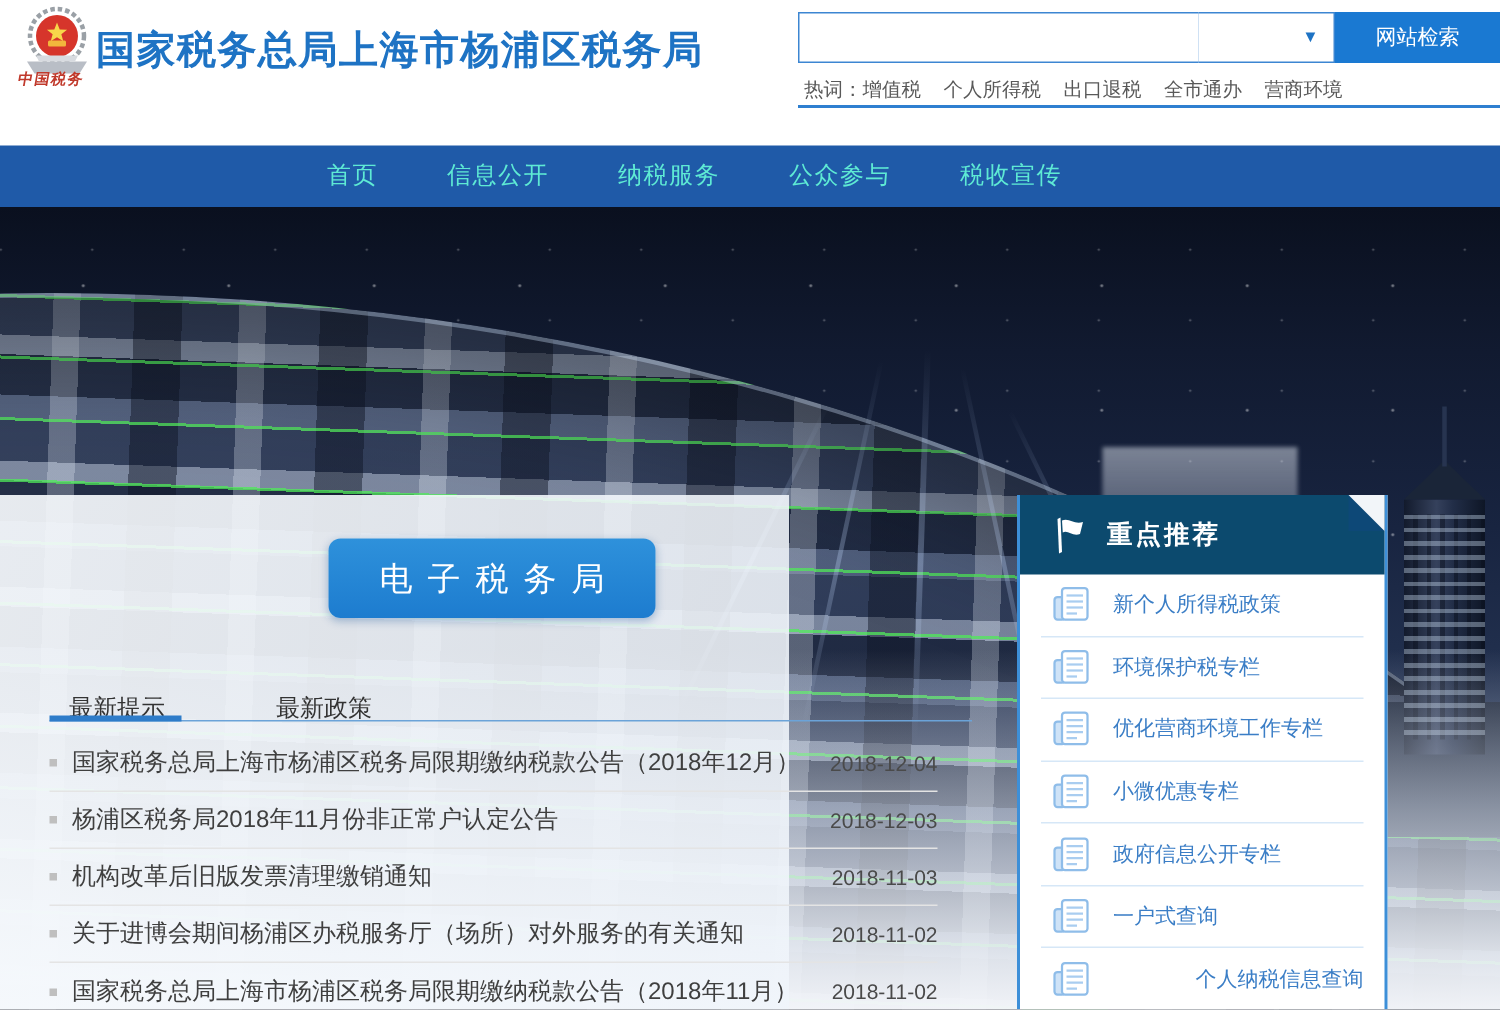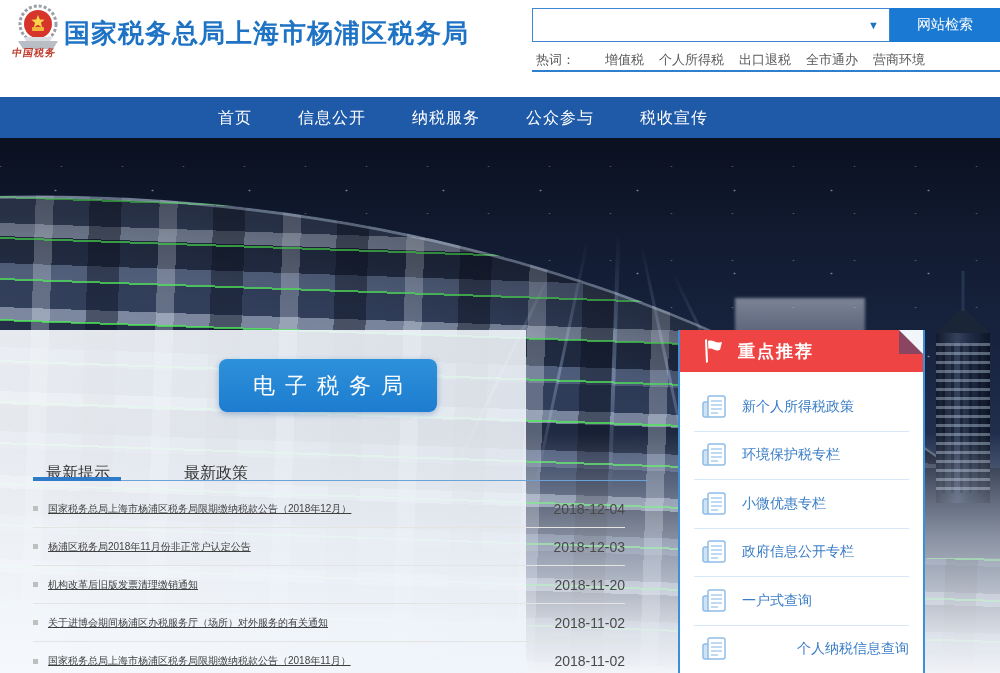--- a/index.html
+++ b/index.html
@@ -19,28 +19,28 @@
       border:1px solid #3c86d2;padding:0 8px;font-size:13px;color:#333;outline:none;
       font-family:"Liberation Sans",sans-serif;}
   .search-select{position:absolute;left:799px;top:8px;width:91px;height:34px;
       border:1px solid #3c86d2;border-left:none;background:#fff;cursor:pointer;}
   .search-select .caret{position:absolute;right:10px;top:10px;color:#1e73c4;font-size:11px;}
   .search-button{position:absolute;left:890px;top:8px;width:110px;height:34px;
       background:#1a79d2;color:#fff;border:none;font-size:14px;cursor:pointer;
       font-family:"Liberation Sans",sans-serif;}
 
   .hotwords{position:absolute;left:536px;top:51px;font-size:13px;color:#595959;white-space:nowrap;}
-  .hotwords .hw-label{margin-right:30px;color:#595959;text-align:center;}
+  .hotwords .hw-label{color:#595959;text-align:center;}
   .hotwords a{color:#595959;text-decoration:none;margin-right:15px;cursor:pointer;}
   .header-line{position:absolute;left:532px;top:70px;width:468px;height:2px;background:#2e7fd0;}
 
   
   .nav{position:absolute;left:0;top:97px;width:1000px;height:41px;background:#1f5aa8;z-index:5;
       display:flex;align-items:center;padding-left:218px;}
-  .nav a{color:#ffffff;font-size:16px;text-decoration:none;margin-right:46px;cursor:pointer;
+  .nav a{color:#5eead4;font-size:16px;text-decoration:none;margin-right:46px;cursor:pointer;
       line-height:41px;letter-spacing:1px;}
 
   
   .hero{position:absolute;left:0;top:138px;width:1000px;height:535px;overflow:hidden;z-index:0;
       background:linear-gradient(180deg,#0a101f 0%,#111a30 18%,#182440 40%,#243352 62%,#3a4763 78%,#6a7288 100%);}
   .stars{position:absolute;left:0;top:0;right:0;height:45%;opacity:.8;
       background-image:radial-gradient(rgba(255,255,255,.55) .6px, transparent 1.4px),
                        radial-gradient(rgba(255,255,255,.35) .5px, transparent 1.2px);
       background-size:97px 83px,61px 47px;background-position:7px 11px,31px 5px;}
   .ray{position:absolute;background:linear-gradient(to top, rgba(170,200,255,0), rgba(195,218,255,.30) 45%, rgba(170,200,255,0));}
@@ -81,27 +81,27 @@
       font-size:22px;letter-spacing:10px;text-indent:10px;cursor:pointer;
       font-family:"Liberation Sans",sans-serif;box-shadow:0 2px 6px rgba(20,80,150,.35);}
   .tabs{position:absolute;left:33px;top:131px;display:flex;}
   .tabs .tab{font-size:16px;color:#333;margin-right:48px;padding:0 13px;cursor:pointer;line-height:24px;}
   .tab-line{position:absolute;left:33px;top:150px;width:615px;height:1px;background:#6ba3d8;}
   .tab-active-line{position:absolute;left:33px;top:147px;width:88px;height:4px;background:#2e7cc9;}
   .news-list{position:absolute;left:33px;top:160px;width:592px;}
   .news-row{height:38px;display:flex;align-items:center;border-bottom:1px solid #e4e4e4;cursor:pointer;}
   .news-row:last-child{border-bottom:none;}
   .news-bullet{width:5px;height:5px;background:#bfbfbf;margin-right:10px;flex:none;}
-  .news-title{flex:1;font-size:10px;color:#3f3f3f;white-space:nowrap;overflow:hidden;text-overflow:ellipsis;text-decoration:underline;}
+  .news-title{flex:1;font-size:16px;color:#3f3f3f;white-space:nowrap;overflow:hidden;text-overflow:ellipsis;}
   .news-date{font-size:14px;color:#4a4a4a;margin-left:12px;flex:none;}
 
   
   .sidebar{position:absolute;left:678px;top:330px;width:247px;height:343px;z-index:3;
       background:#fff;border-left:2px solid #3d8fd8;border-right:2px solid #3d8fd8;}
-  .sidebar-header{position:relative;height:42px;background:#ef4444;display:flex;align-items:center;}
+  .sidebar-header{position:relative;height:53px;background:#0c4a6e;display:flex;align-items:center;}
   .sidebar-header .flag{margin-left:20px;margin-right:12px;}
   .sidebar-title{color:#fff;font-size:17px;font-weight:bold;letter-spacing:2px;}
   .fold{position:absolute;top:0;right:0;width:0;height:0;
       border-top:24px solid #f2f5f9;border-left:24px solid rgba(16,70,130,.45);}
   .sidebar-list{position:absolute;left:0;top:53px;right:0;bottom:0;display:flex;flex-direction:column;}
   .sidebar-item{flex:1;display:flex;align-items:center;margin:0 14px;padding-left:6px;cursor:pointer;
       border-bottom:1px solid #d6e7f7;}
   .sidebar-item:last-child{border-bottom:none;justify-content:space-between;}
   .sidebar-item .doc-icon{margin-right:14px;flex:none;}
   .sidebar-item-label{font-size:14px;color:#3b7ec6;white-space:nowrap;}
@@ -180,21 +180,21 @@
           <span class="news-date">2018-12-04</span>
         </div>
         <div class="news-row">
           <span class="news-bullet"></span>
           <span class="news-title">杨浦区税务局2018年11月份非正常户认定公告</span>
           <span class="news-date">2018-12-03</span>
         </div>
         <div class="news-row">
           <span class="news-bullet"></span>
           <span class="news-title">机构改革后旧版发票清理缴销通知</span>
-          <span class="news-date">2018-11-20</span>
+          <span class="news-date">2018-11-03</span>
         </div>
         <div class="news-row">
           <span class="news-bullet"></span>
           <span class="news-title">关于进博会期间杨浦区办税服务厅（场所）对外服务的有关通知</span>
           <span class="news-date">2018-11-02</span>
         </div>
         <div class="news-row">
           <span class="news-bullet"></span>
           <span class="news-title">国家税务总局上海市杨浦区税务局限期缴纳税款公告（2018年11月）</span>
           <span class="news-date">2018-11-02</span>
@@ -237,20 +237,31 @@
         </div>
         <div class="sidebar-item">
           <svg class="doc-icon" width="28" height="26" viewBox="0 0 28 26">
             <rect x="3" y="8" width="7" height="15" rx="2" fill="#cfe3f7" stroke="#8fbde9" stroke-width="1.5"></rect>
             <rect x="8" y="2" width="17" height="21" rx="2" fill="#ffffff" stroke="#8fbde9" stroke-width="1.5"></rect>
             <line x1="11" y1="7" x2="22" y2="7" stroke="#a9cdf0" stroke-width="1.5"></line>
             <line x1="11" y1="11" x2="22" y2="11" stroke="#a9cdf0" stroke-width="1.5"></line>
             <line x1="11" y1="15" x2="22" y2="15" stroke="#a9cdf0" stroke-width="1.5"></line>
             <line x1="11" y1="19" x2="18" y2="19" stroke="#a9cdf0" stroke-width="1.5"></line>
           </svg>
+          <span class="sidebar-item-label">优化营商环境工作专栏</span>
+        </div>
+        <div class="sidebar-item">
+          <svg class="doc-icon" width="28" height="26" viewBox="0 0 28 26">
+            <rect x="3" y="8" width="7" height="15" rx="2" fill="#cfe3f7" stroke="#8fbde9" stroke-width="1.5"></rect>
+            <rect x="8" y="2" width="17" height="21" rx="2" fill="#ffffff" stroke="#8fbde9" stroke-width="1.5"></rect>
+            <line x1="11" y1="7" x2="22" y2="7" stroke="#a9cdf0" stroke-width="1.5"></line>
+            <line x1="11" y1="11" x2="22" y2="11" stroke="#a9cdf0" stroke-width="1.5"></line>
+            <line x1="11" y1="15" x2="22" y2="15" stroke="#a9cdf0" stroke-width="1.5"></line>
+            <line x1="11" y1="19" x2="18" y2="19" stroke="#a9cdf0" stroke-width="1.5"></line>
+          </svg>
           <span class="sidebar-item-label">小微优惠专栏</span>
         </div>
         <div class="sidebar-item">
           <svg class="doc-icon" width="28" height="26" viewBox="0 0 28 26">
             <rect x="3" y="8" width="7" height="15" rx="2" fill="#cfe3f7" stroke="#8fbde9" stroke-width="1.5"></rect>
             <rect x="8" y="2" width="17" height="21" rx="2" fill="#ffffff" stroke="#8fbde9" stroke-width="1.5"></rect>
             <line x1="11" y1="7" x2="22" y2="7" stroke="#a9cdf0" stroke-width="1.5"></line>
             <line x1="11" y1="11" x2="22" y2="11" stroke="#a9cdf0" stroke-width="1.5"></line>
             <line x1="11" y1="15" x2="22" y2="15" stroke="#a9cdf0" stroke-width="1.5"></line>
             <line x1="11" y1="19" x2="18" y2="19" stroke="#a9cdf0" stroke-width="1.5"></line>

